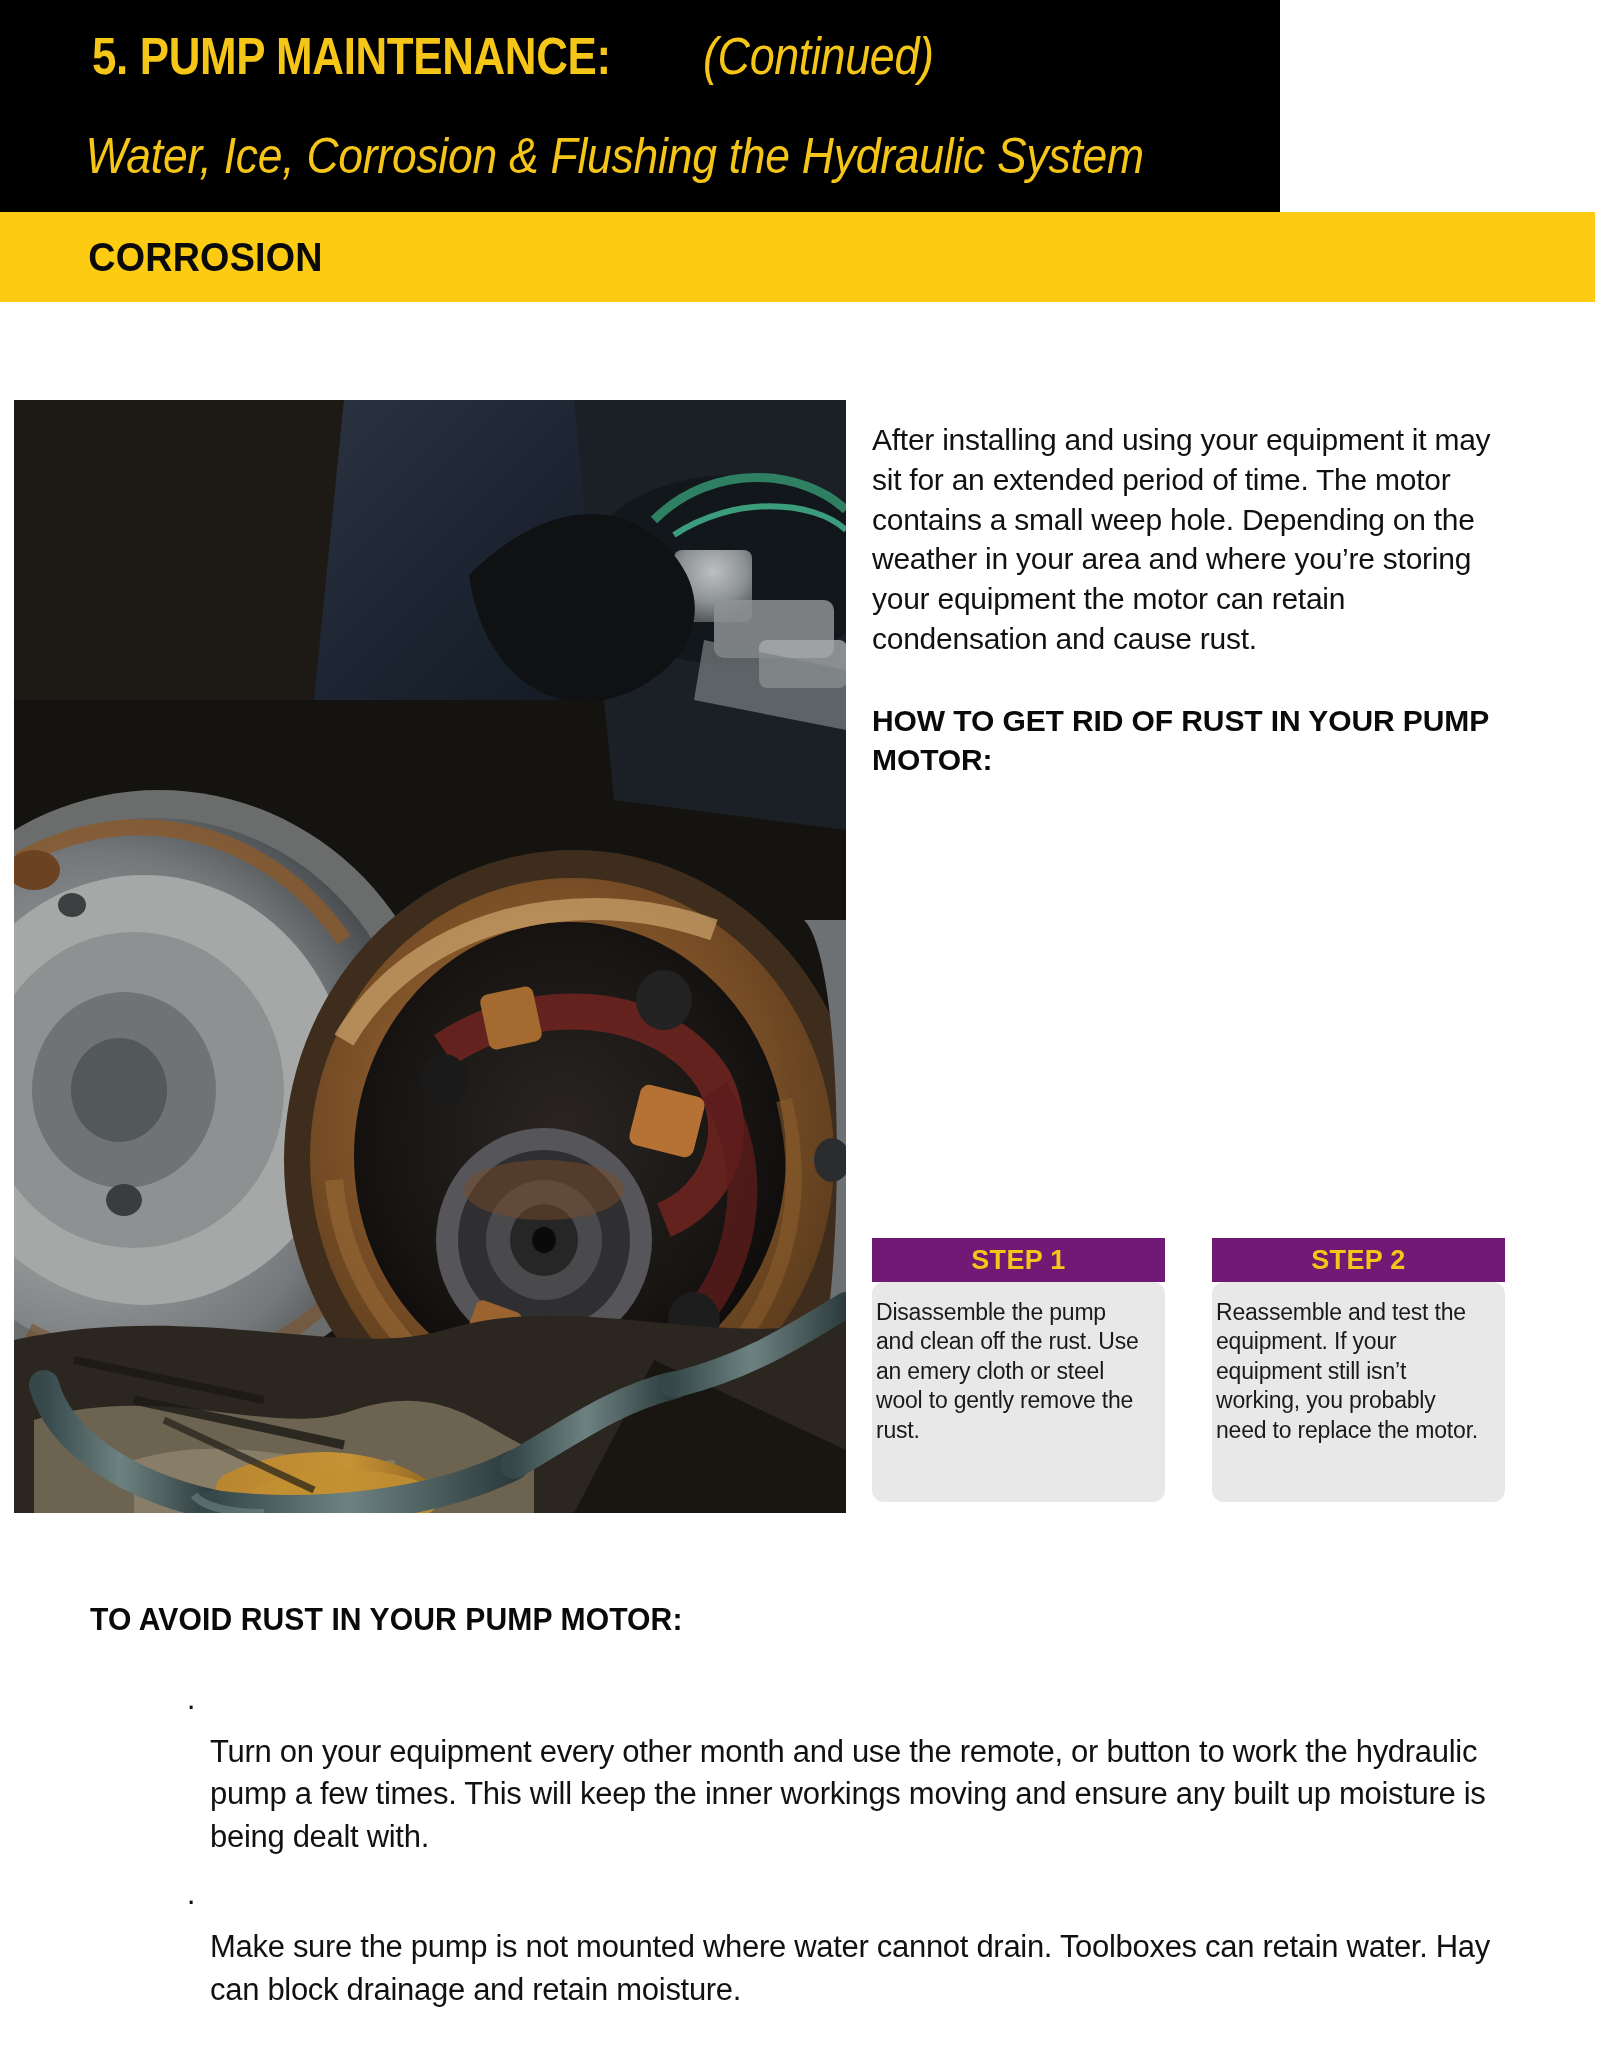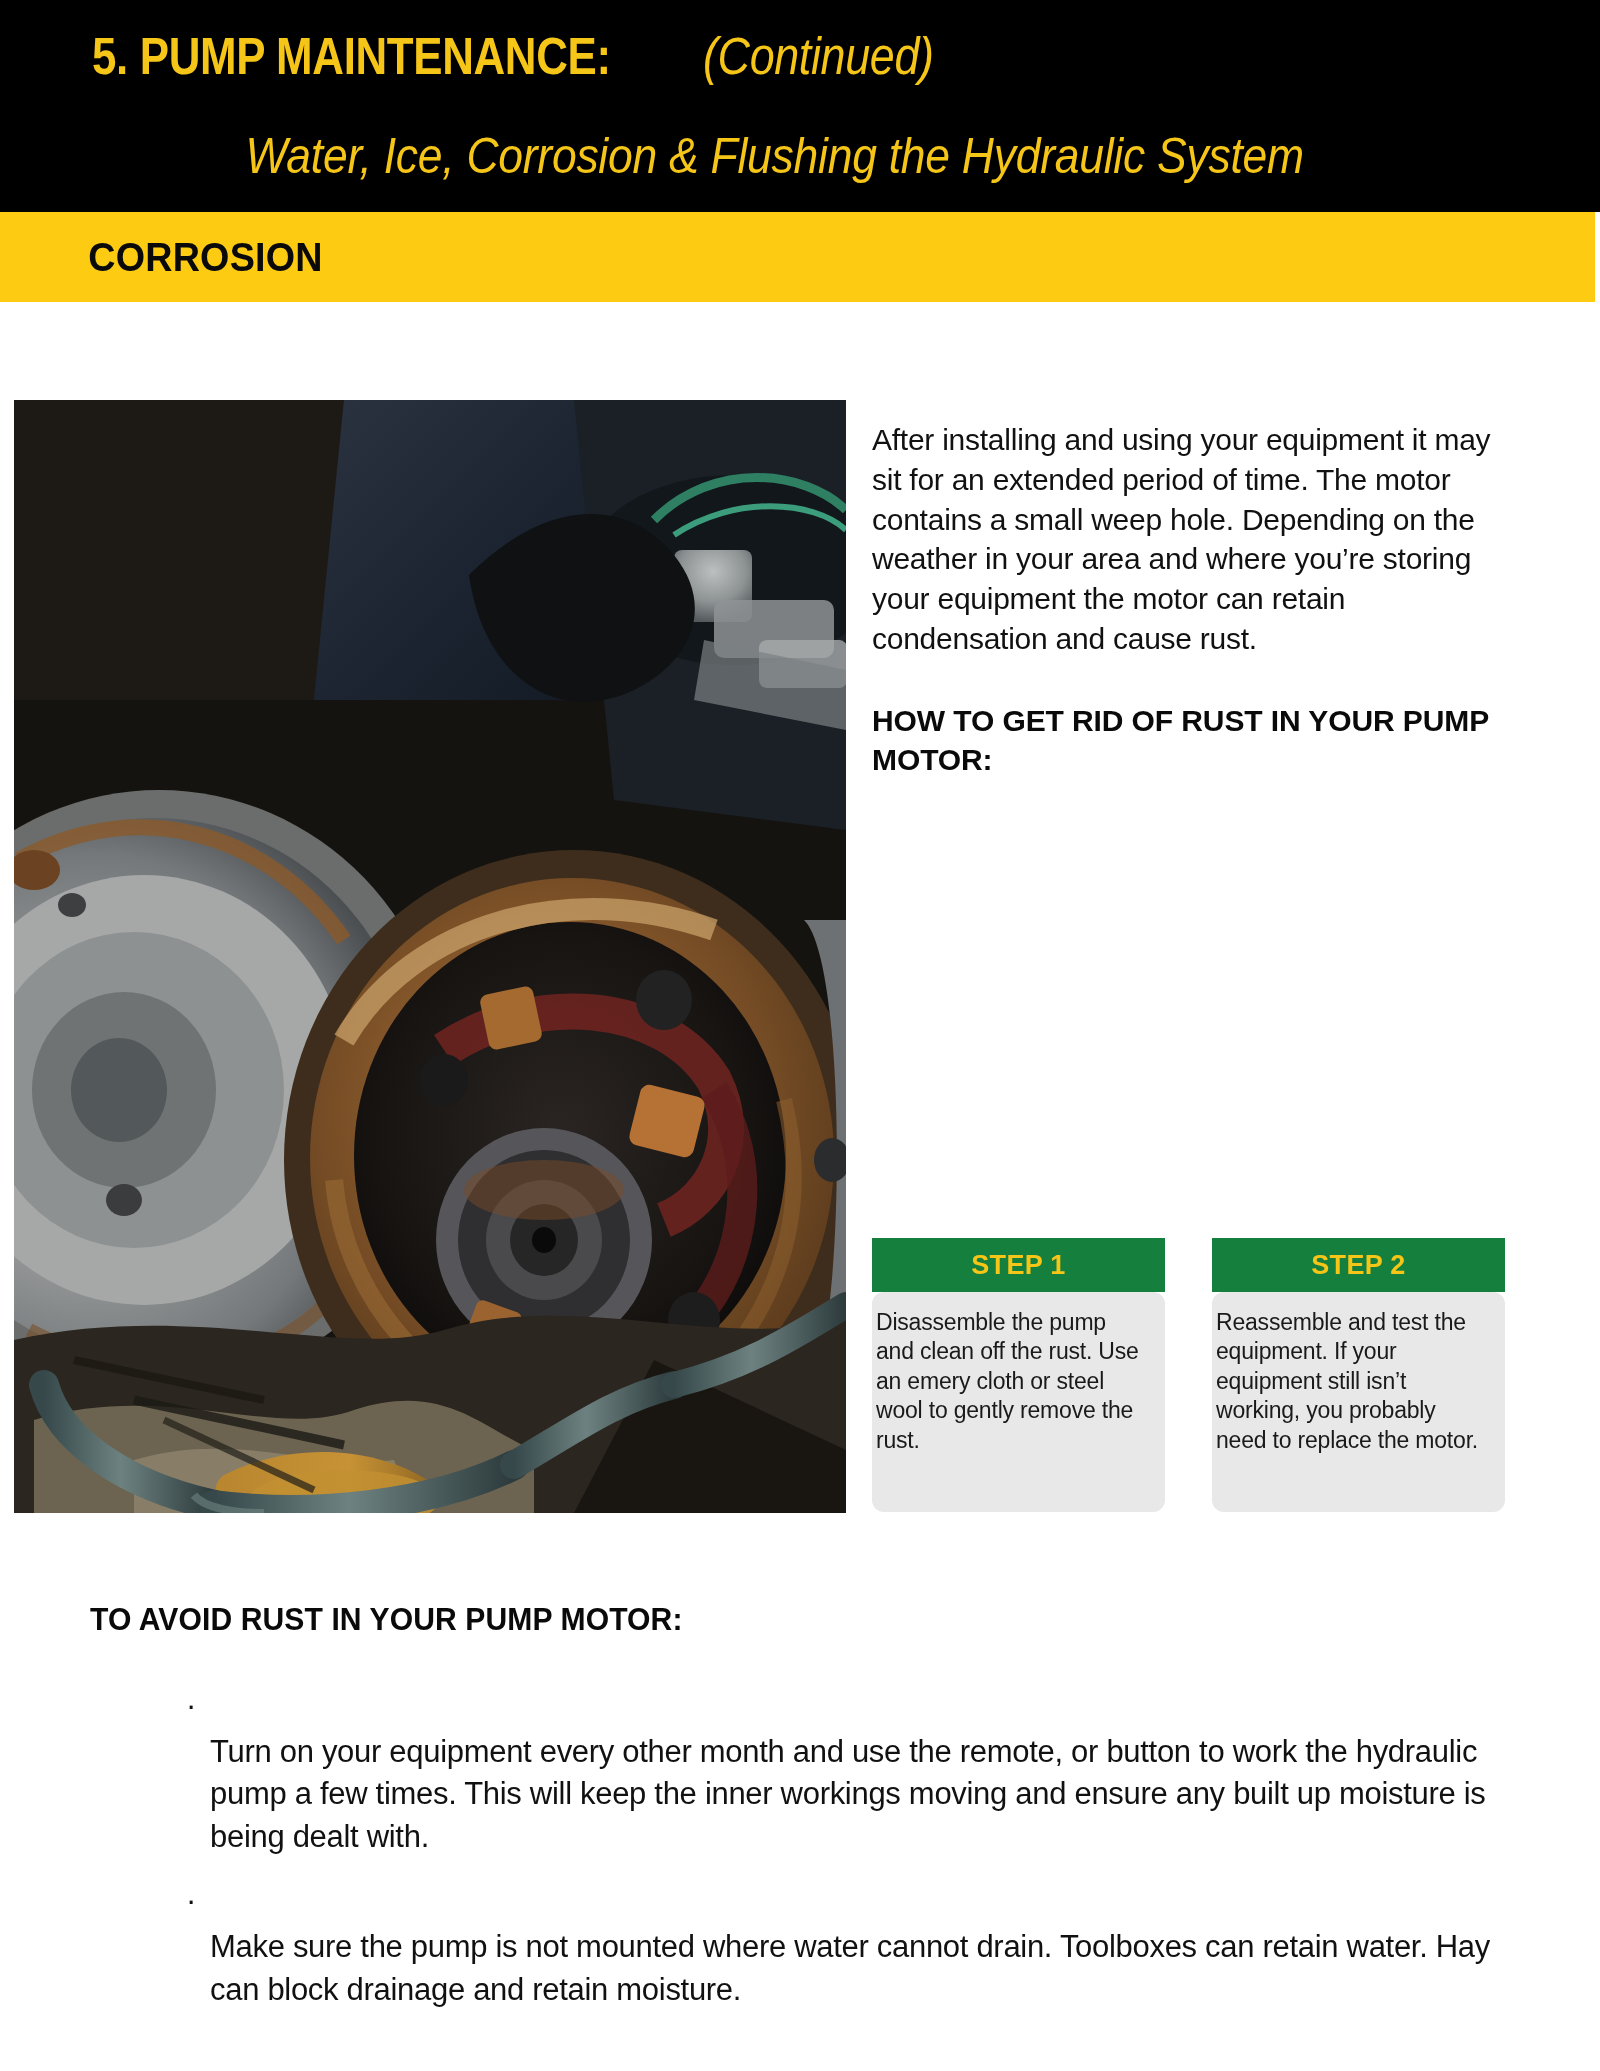--- a/index.html
+++ b/index.html
@@ -13,21 +13,21 @@
   body {
     font-family: "Liberation Sans", sans-serif;
     position: relative;
     overflow: hidden;
   }
 
   
   .header-black {
     position: absolute;
     left: 0; top: 0;
-    width: 1600px;
+    width: 1280px;
     height: 212px;
     background: #000000;
     color: #f5c518;
     padding-top: 28px;
   }
   .title-line-1 {
     text-align: left;
     padding-left: 92px;
     font-size: 51px;
     line-height: 1.12;
@@ -136,22 +136,22 @@
   .steps {
     position: absolute;
     left: 872px;
     top: 1238px;
     width: 634px;
     display: flex;
     gap: 47px;
   }
   .step-card { width: 293px; }
   .step-head {
-    background: #15803d;
-    height: 54px;
+    background: #701a75;
+    height: 44px;
     display: flex;
     align-items: center;
     justify-content: center;
     color: #f5c518;
     font-size: 27px;
     font-weight: 800;
     letter-spacing: 0.3px;
   }
   .step-body {
     background: #e8e8e8;

